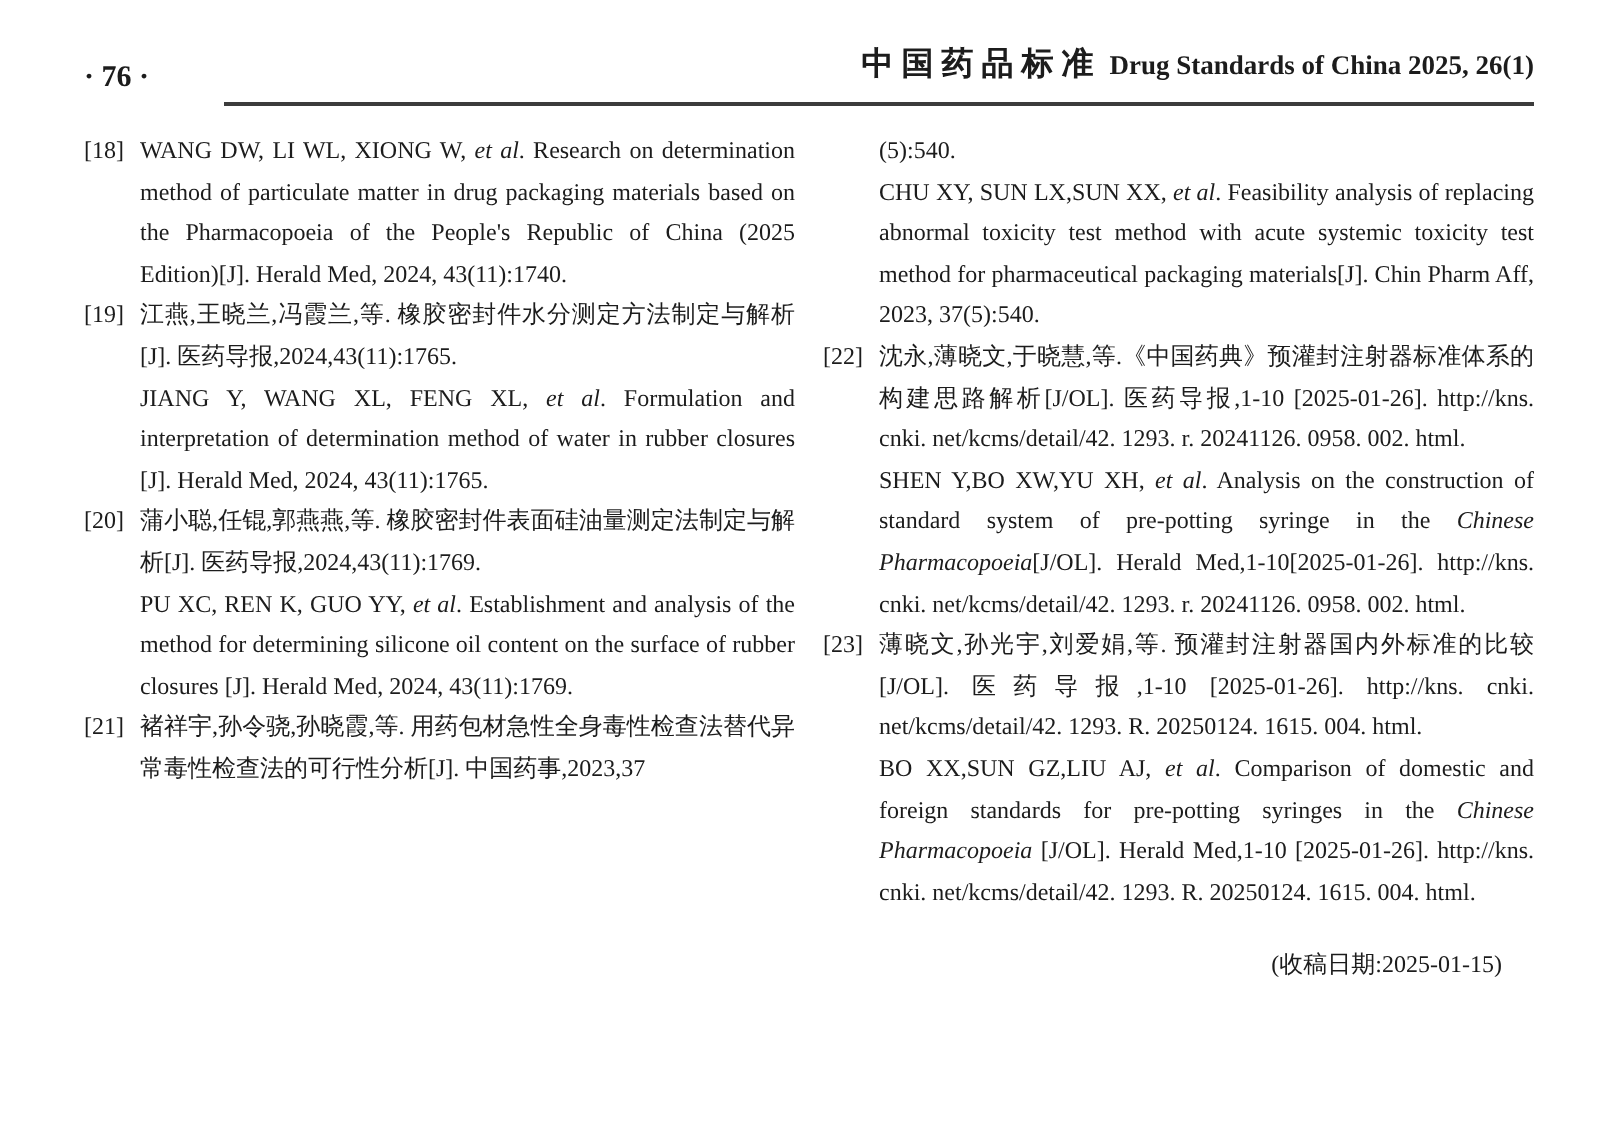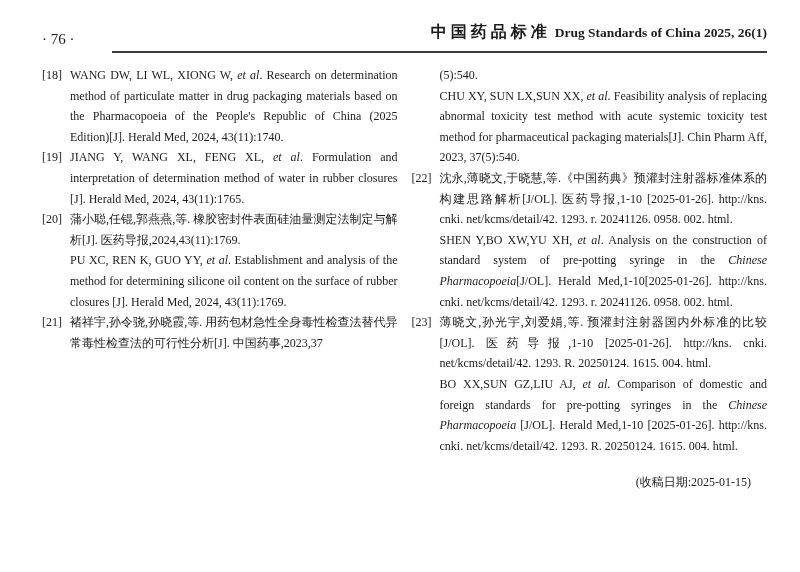--- a/index.html
+++ b/index.html
@@ -7,21 +7,21 @@
   .page {
     box-sizing: border-box;
     width: 800px; height: 572px;
     padding: 22px 33px 0 42px;
     font-family: "Liberation Serif", "DejaVu Serif", serif;
     color: #1c1c1c;
     background: #ffffff;
   }
   .header { display: flex; align-items: flex-end; }
   .page-number {
-    font-weight: normal; font-size: 15px;
+    font-weight: bold; font-size: 15px;
     width: 70px; padding-bottom: 5px; white-space: nowrap;
   }
   .header-right {
     flex: 1; text-align: right;
     border-bottom: 2px solid #3c3c3c;
     padding-bottom: 8px; white-space: nowrap;
   }
   .jt-cn { font-weight: bold; font-size: 16px; letter-spacing: 4px; }
   .jt-en { font-weight: bold; font-size: 13.5px; }
   .body { display: flex; gap: 14px; margin-top: 12px; }
@@ -51,20 +51,21 @@
 
   <div class="body">
 
     <div class="column">
       <div class="ref">
         <span class="ref-label">[18]</span>
         <p class="ref-para"><span>WANG DW, LI WL, XIONG W, </span><i>et al</i><span>. Research on determination method of particulate matter in drug packaging materials based on the Pharmacopoeia of the People's Republic of China (2025 Edition)[J]. Herald Med, 2024, 43(11):1740.</span></p>
       </div>
       <div class="ref">
         <span class="ref-label">[19]</span>
+        <p class="ref-para"><span>江燕,王晓兰,冯霞兰,等. 橡胶密封件水分测定方法制定与解析[J]. 医药导报,2024,43(11):1765.</span></p>
         <p class="ref-para"><span>JIANG Y, WANG XL, FENG XL, </span><i>et al</i><span>. Formulation and interpretation of determination method of water in rubber closures [J]. Herald Med, 2024, 43(11):1765.</span></p>
       </div>
       <div class="ref">
         <span class="ref-label">[20]</span>
         <p class="ref-para"><span>蒲小聪,任锟,郭燕燕,等. 橡胶密封件表面硅油量测定法制定与解析[J]. 医药导报,2024,43(11):1769.</span></p>
         <p class="ref-para"><span>PU XC, REN K, GUO YY, </span><i>et al</i><span>. Establishment and analysis of the method for determining silicone oil content on the surface of rubber closures [J]. Herald Med, 2024, 43(11):1769.</span></p>
       </div>
       <div class="ref">
         <span class="ref-label">[21]</span>
         <p class="ref-para"><span>褚祥宇,孙令骁,孙晓霞,等. 用药包材急性全身毒性检查法替代异常毒性检查法的可行性分析[J]. 中国药事,2023,37</span></p>

